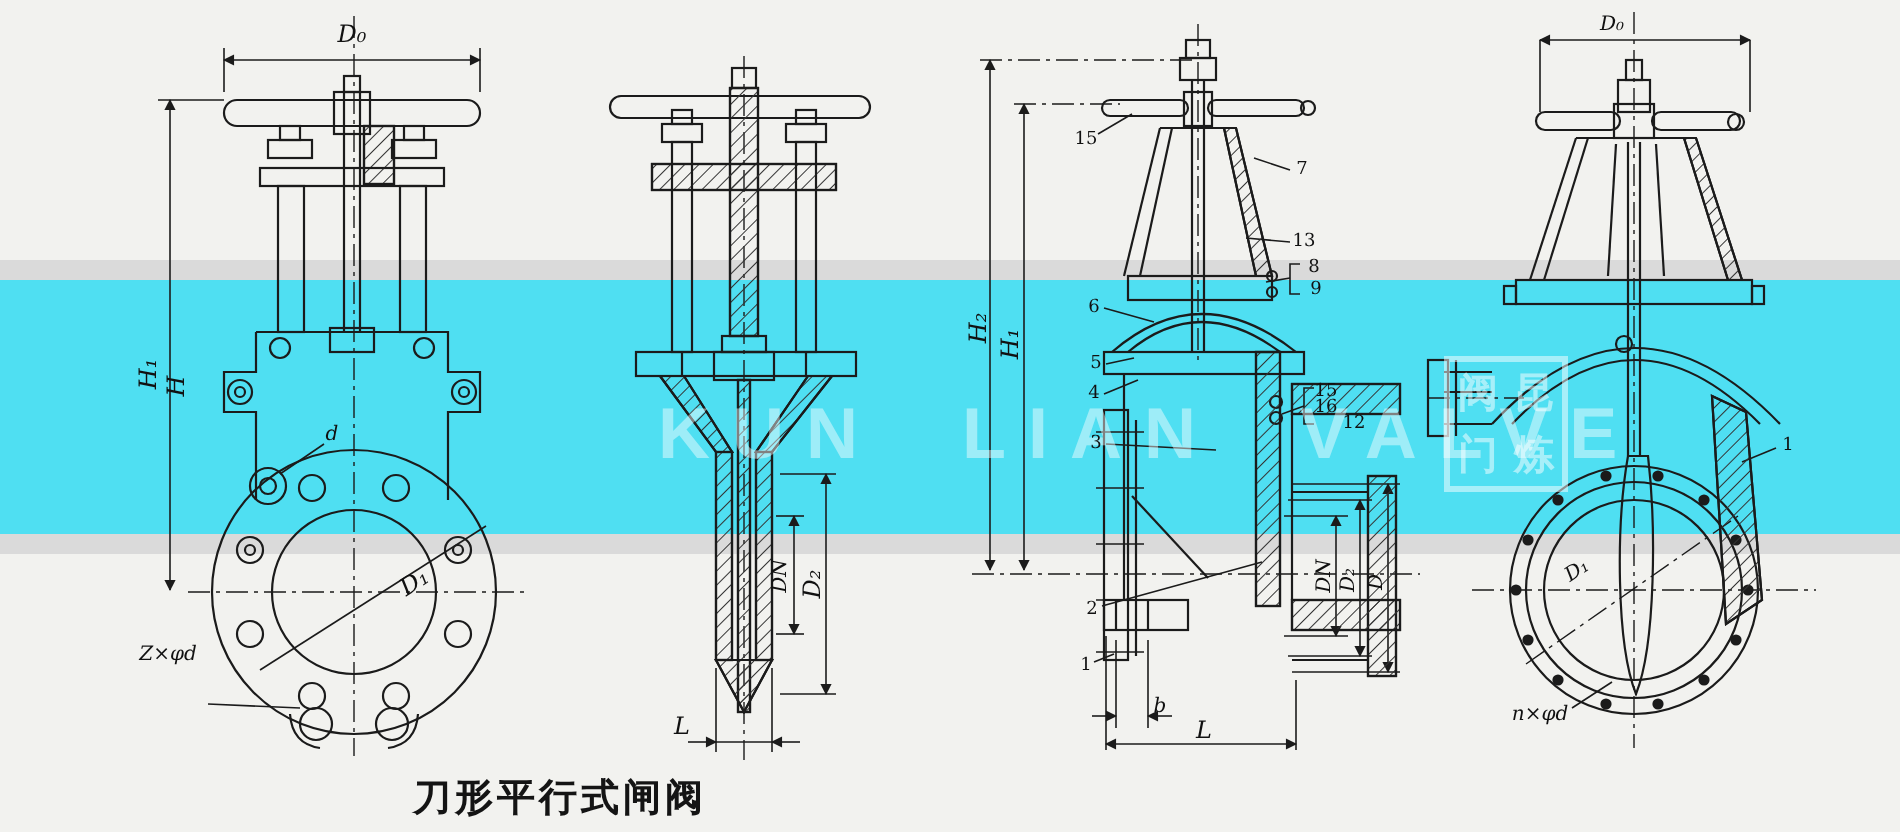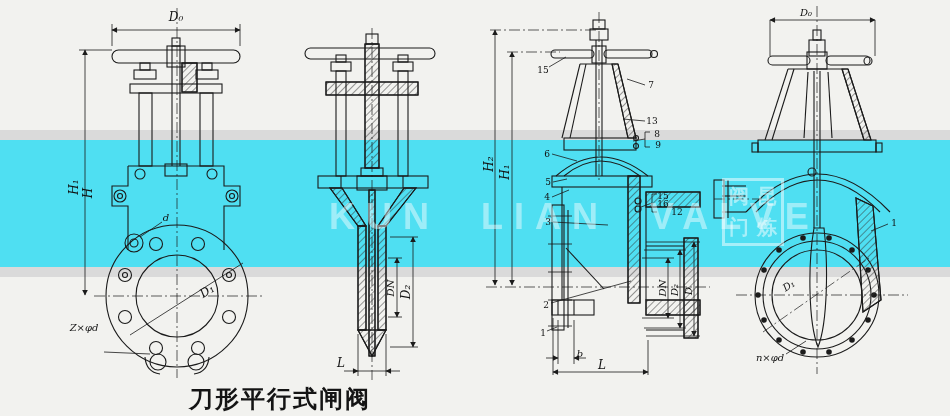--- a/index.html
+++ b/index.html
@@ -21,21 +21,21 @@
          grid-template-columns:1fr 1fr;grid-template-rows:1fr 1fr;
          align-items:center;justify-items:center;
          font-weight:bold;font-size:20px;color:rgba(255,255,255,.5);}
   .lbl{position:absolute;z-index:4;font:italic 12px "DejaVu Serif",serif;color:#111;
        transform:translate(-50%,-50%);white-space:nowrap;line-height:1;}
   .lbl.sm{font-size:10px;}
   .lbl.vert{transform:translate(-50%,-50%) rotate(-90deg);}
   .lbl.diag{transform:translate(-50%,-50%) rotate(-33deg);}
   .lbl.part{font:9px "DejaVu Serif",serif;font-style:normal;}
   .caption{position:absolute;z-index:4;transform:translate(-50%,-50%);
-       font-weight:bold;font-size:24px;letter-spacing:2px;color:#141414;white-space:nowrap;}
+       font-weight:bold;font-size:19px;letter-spacing:2px;color:#141414;white-space:nowrap;}
 </style>
 </head>
 <body>
 
 <div id="page">
 
   <div id="strip-top" class="band"></div>
   <div id="band-cyan" class="band"></div>
   <div id="strip-bot" class="band"></div>
 

